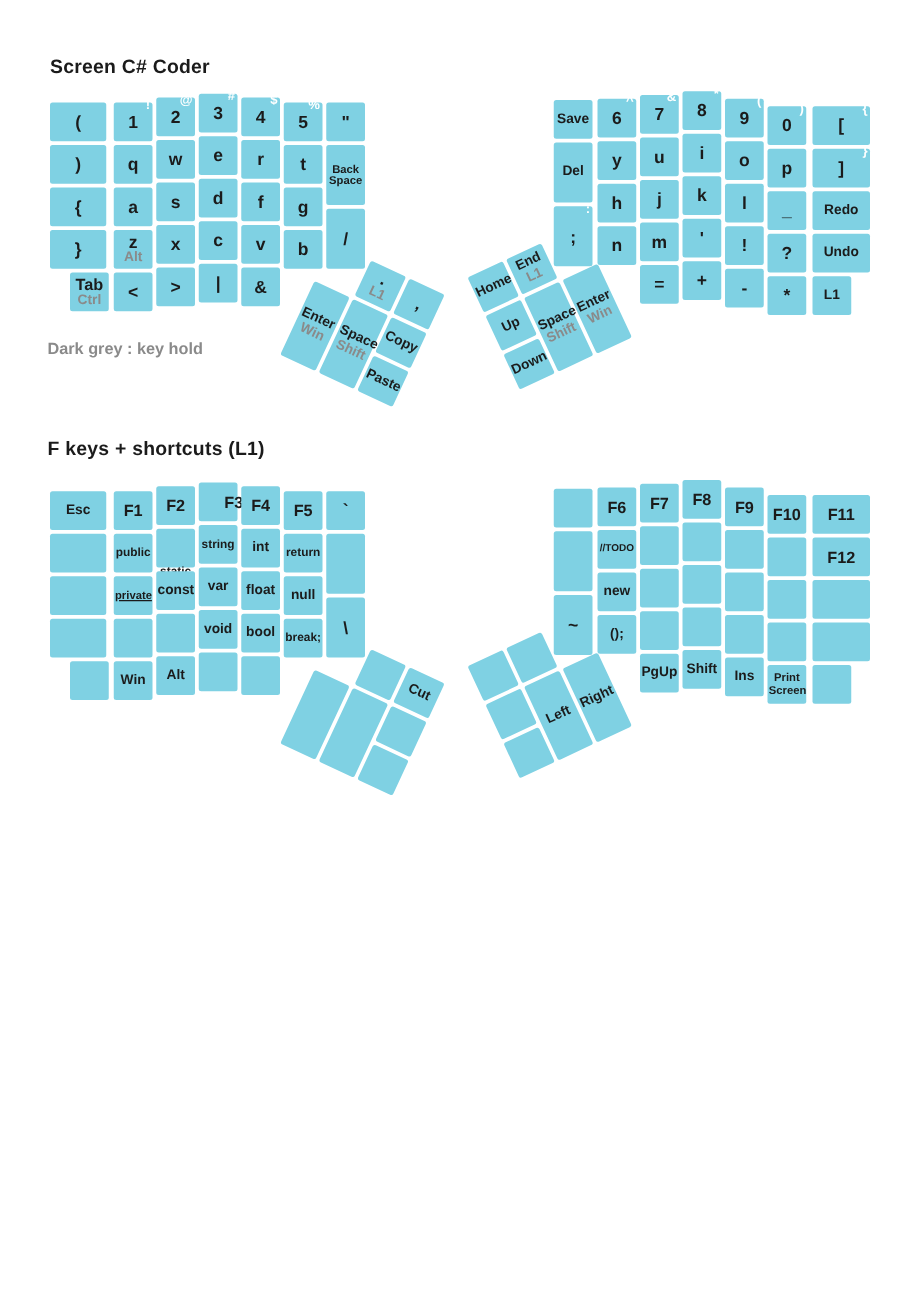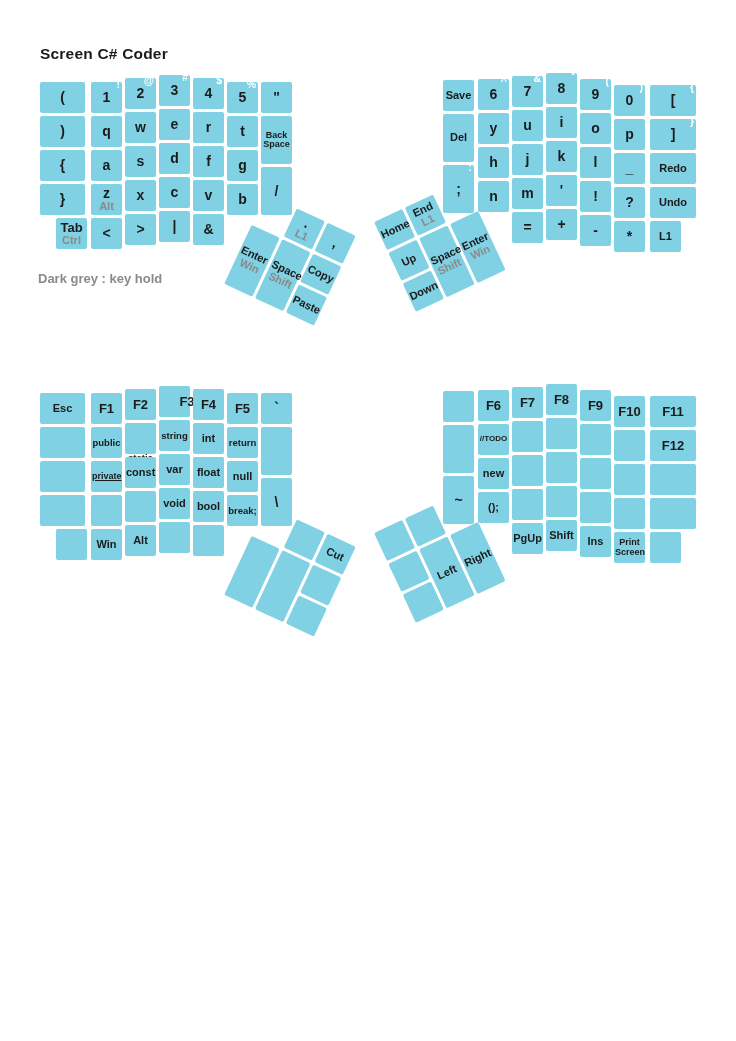--- a/index.html
+++ b/index.html
@@ -23,20 +23,21 @@
   .key .hold{display:block;color:var(--hold,#8a8a8a);font-size:11px;line-height:1.05;}
   .key .shift{position:absolute;top:-3px;right:2px;color:var(--shift,#ffffff);font-size:10.5px;line-height:1;}
   .thumb{position:absolute;transform-origin:0 0;width:99px;height:100px;}
 </style>
 </head>
 <body>
 
 <div id="board">
   <div class="layer-title" style="left:40px;top:45px;">Screen C# Coder</div>
   <div class="legend-note" style="left:38px;top:271px;">Dark grey : key hold</div>
+  <div class="layer-title" style="left:38px;top:351px;">F keys + shortcuts (L1)</div>
 <div>
       <div class="key" style="left: 40px; top: 82px; width: 45px; height: 31px;">
         <span class="t" style="font-size: 14px;">(</span>
       </div>
       <div class="key" style="left: 91px; top: 82px; width: 31px; height: 31px;">
         <span class="t" style="font-size: 14px;">1</span>
         <span class="shift">!</span>
       </div>
       <div class="key" style="left: 125px; top: 78px; width: 31px; height: 31px;">
         <span class="t" style="font-size: 14px;">2</span>

